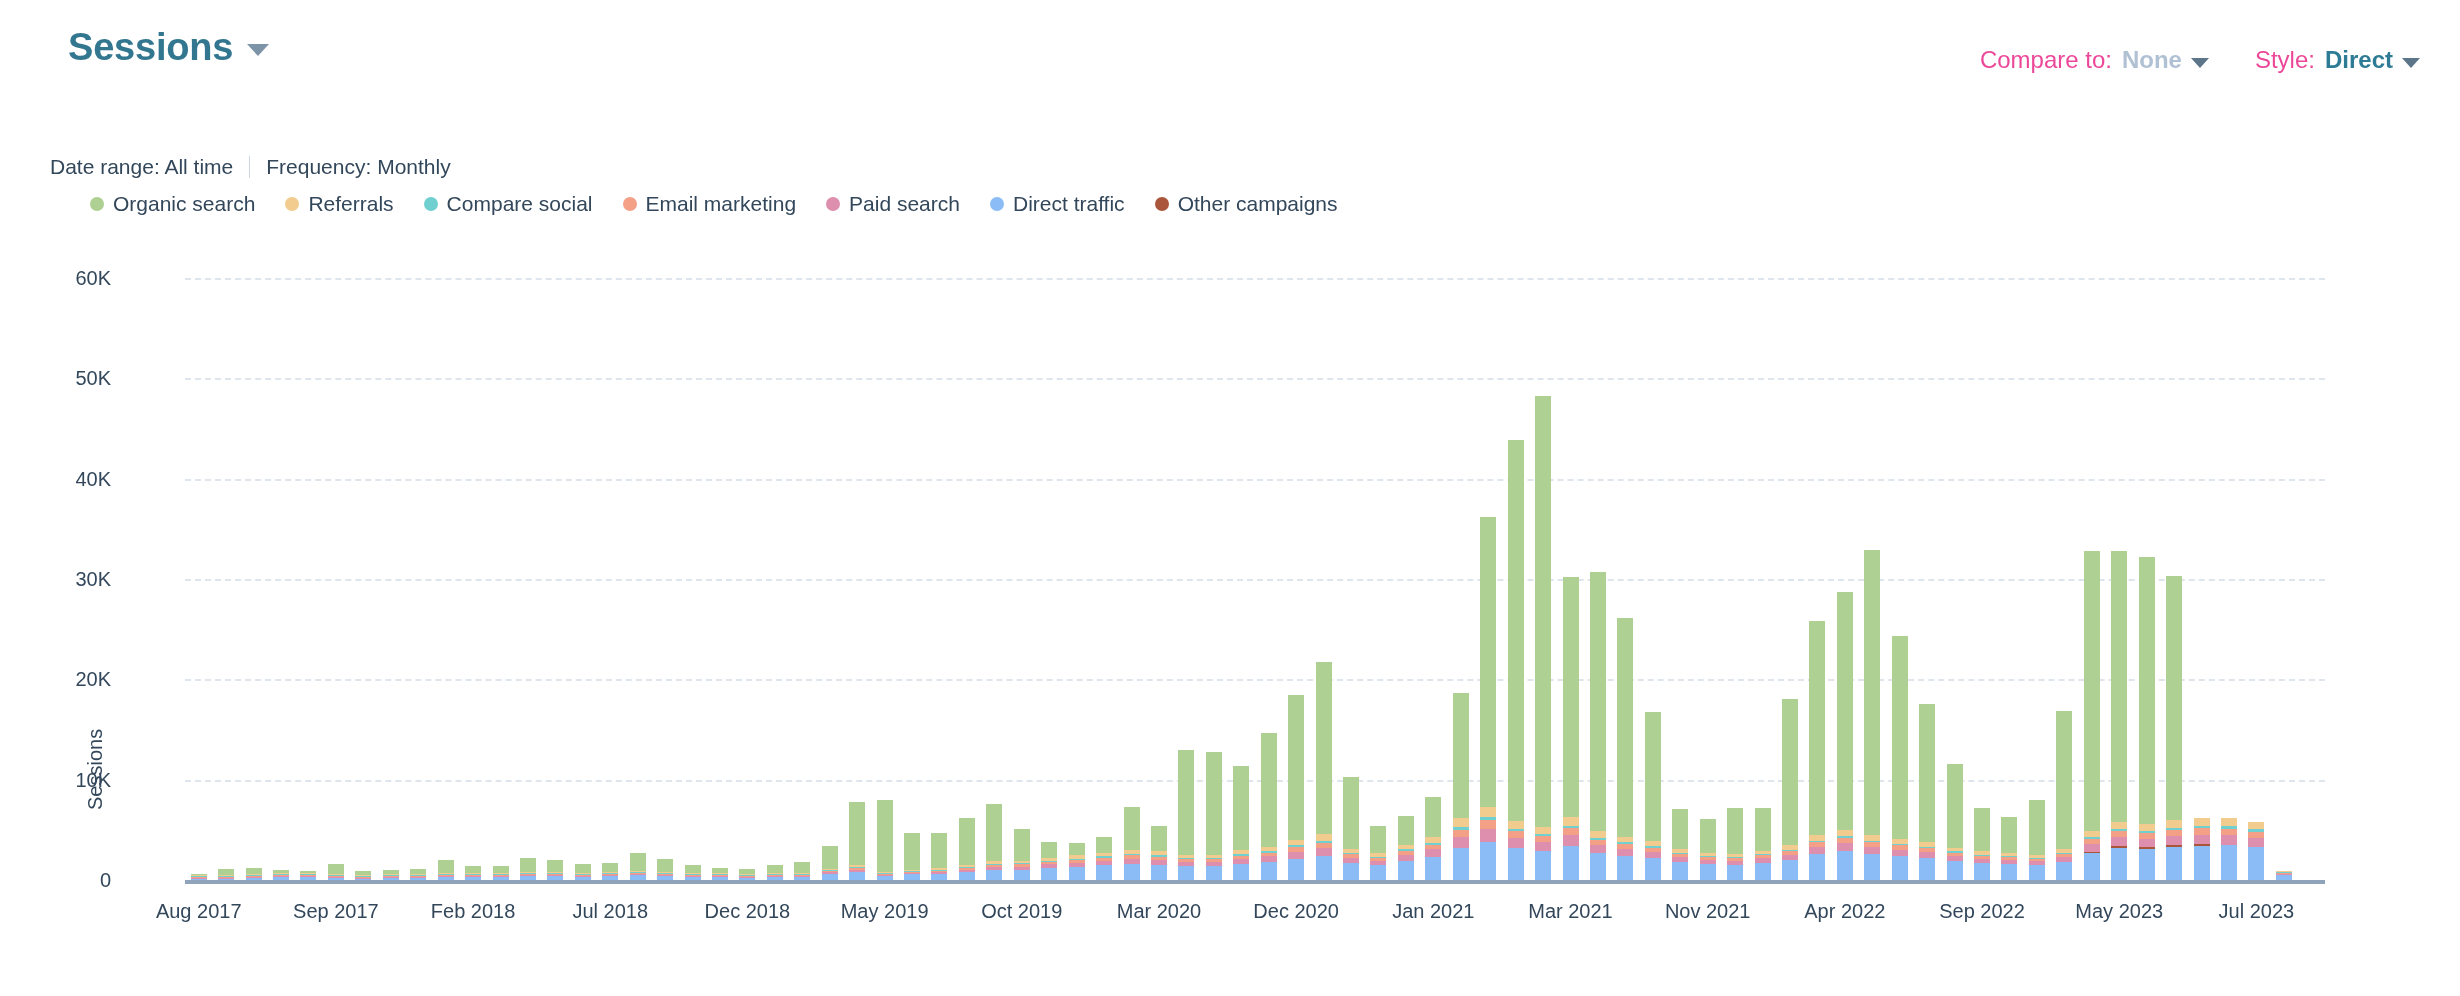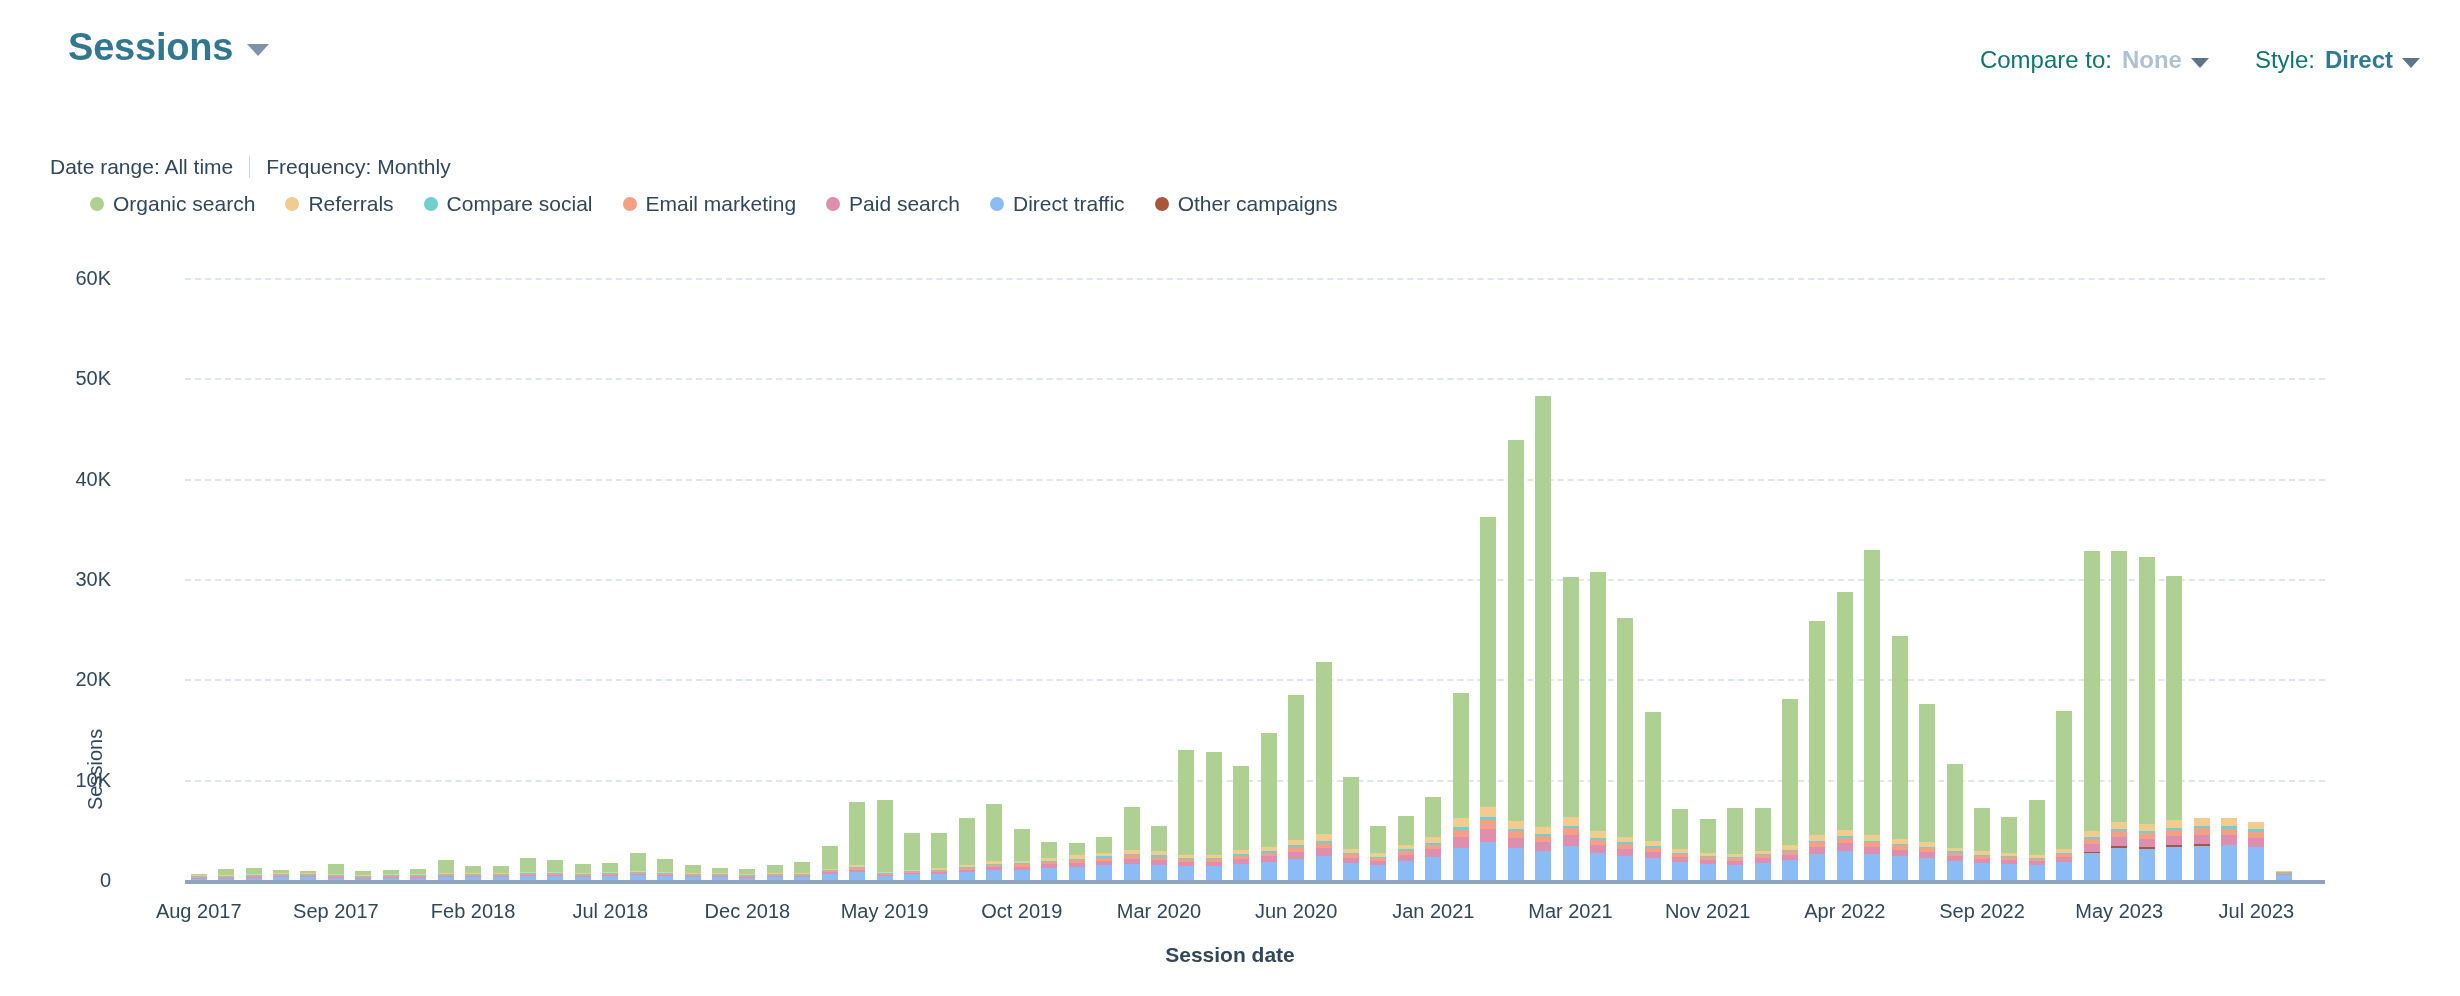--- a/index.html
+++ b/index.html
@@ -32,21 +32,21 @@
   }
   .caret.sm {
     border-left-width: 9px; border-right-width: 9px; border-top-width: 10px;
     border-top-color: #5c7589;
   }
   .hdr-right {
     position: absolute; right: 40px; top: 46px;
     display: flex; align-items: center; gap: 10px;
     font-size: 24px; color: #33475b;
   }
-  .hdr-right .lbl { color: #0f766e; }
+  .hdr-right .lbl { color: #ec4899; }
   .hdr-right .val-muted { color: #b0c1d4; font-weight: bold; }
   .hdr-right .val-accent { color: #2e7b96; font-weight: bold; }
   .ctl { display: flex; align-items: center; gap: 9px; cursor: pointer; }
   .gap-lg { width: 26px; }
 
   
   .meta {
     position: absolute; left: 50px; top: 155px;
     display: flex; align-items: center; gap: 0px;
     font-size: 21px; color: #33475b;
@@ -805,25 +805,24 @@
     <div class="axisline" style="top:630px"></div>
     <div id="xticks">
         <div class="xtick" style="left: 198.718px; top: 650px;">Aug 2017</div>
         <div class="xtick" style="left: 335.897px; top: 650px;">Sep 2017</div>
         <div class="xtick" style="left: 473.077px; top: 650px;">Feb 2018</div>
         <div class="xtick" style="left: 610.256px; top: 650px;">Jul 2018</div>
         <div class="xtick" style="left: 747.436px; top: 650px;">Dec 2018</div>
         <div class="xtick" style="left: 884.615px; top: 650px;">May 2019</div>
         <div class="xtick" style="left: 1021.79px; top: 650px;">Oct 2019</div>
         <div class="xtick" style="left: 1158.97px; top: 650px;">Mar 2020</div>
-        <div class="xtick" style="left: 1296.15px; top: 650px;">Jun 2020</div>
+        <div class="xtick" style="left: 1296.15px; top: 650px;">Dec 2020</div>
         <div class="xtick" style="left: 1433.33px; top: 650px;">Jan 2021</div>
         <div class="xtick" style="left: 1570.51px; top: 650px;">Mar 2021</div>
         <div class="xtick" style="left: 1707.69px; top: 650px;">Nov 2021</div>
         <div class="xtick" style="left: 1844.87px; top: 650px;">Apr 2022</div>
         <div class="xtick" style="left: 1982.05px; top: 650px;">Sep 2022</div>
         <div class="xtick" style="left: 2119.23px; top: 650px;">May 2023</div>
         <div class="xtick" style="left: 2256.41px; top: 650px;">Jul 2023</div>
       </div>
-    <div class="xlabel">Session date</div>
   </div>
 
 </div>
 
 </body></html>

